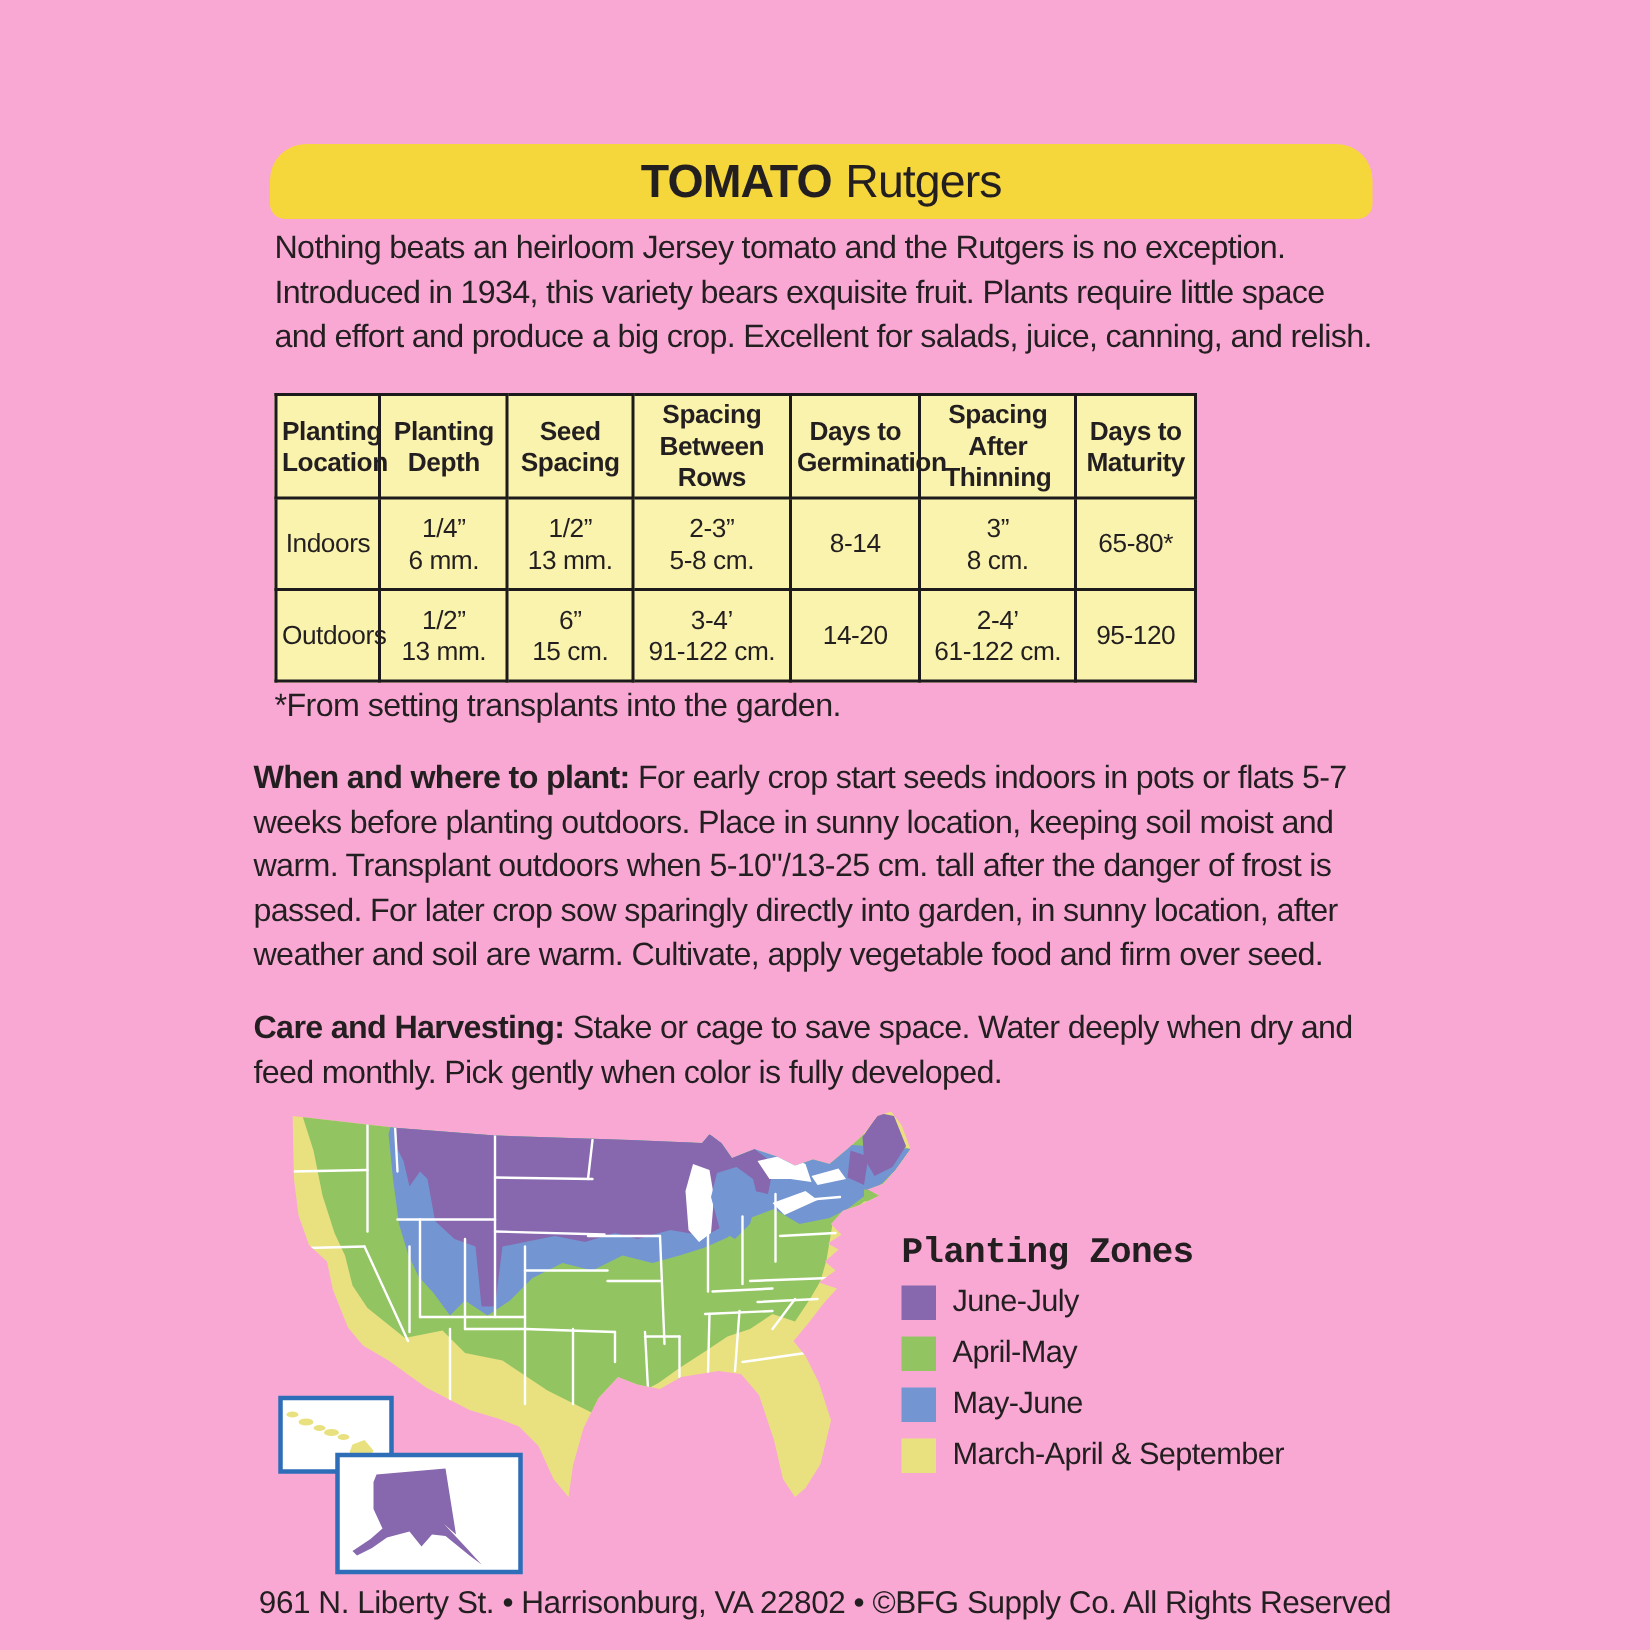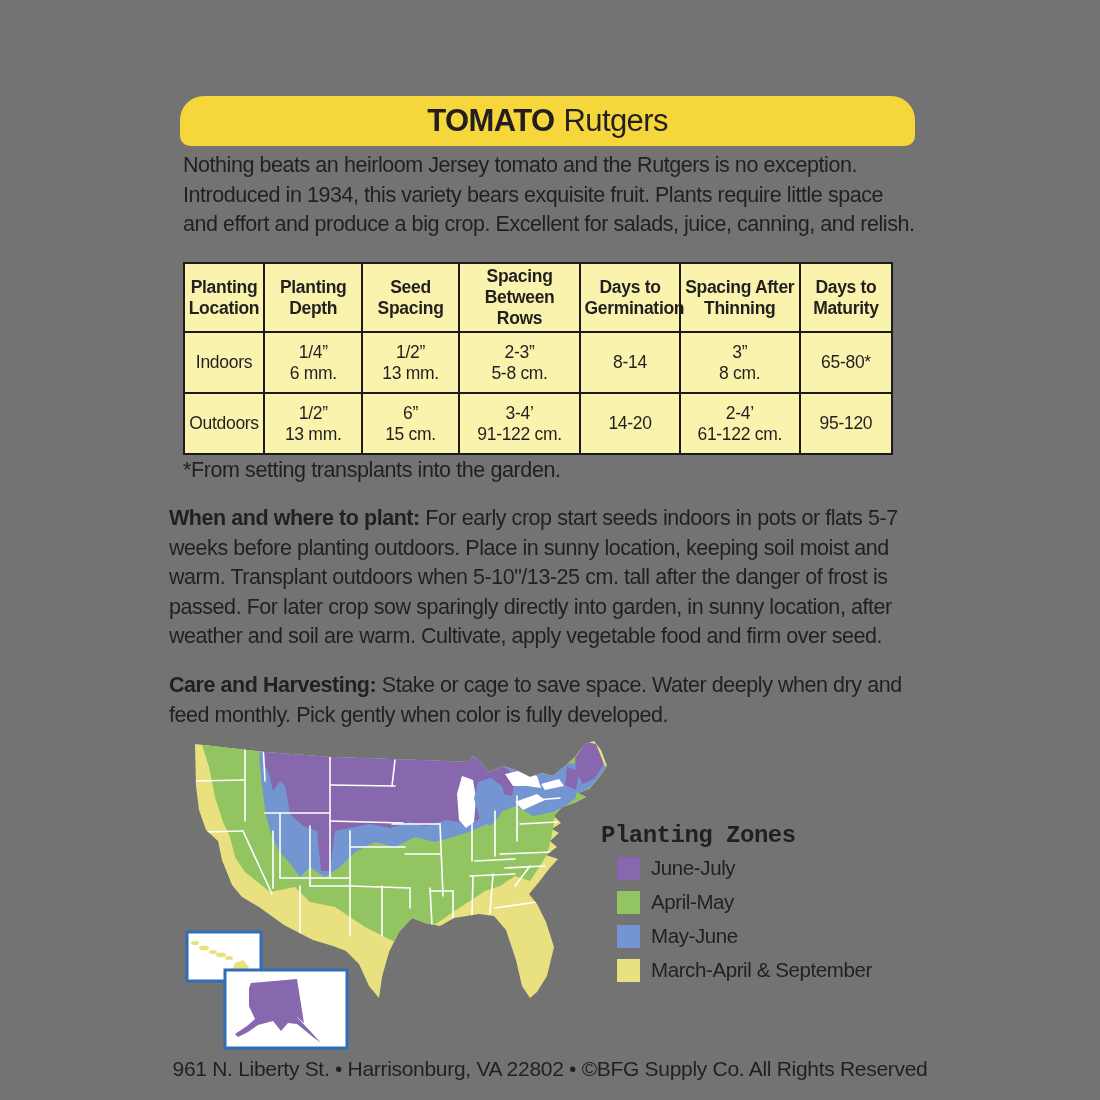--- a/index.html
+++ b/index.html
@@ -1,36 +1,36 @@
 <!DOCTYPE html>
 <html style="--banner_yellow: #f5d73c; --table_bg: #faf3ad; --text: #231f20; --zone_purple: #8768ae; --zone_blue: #7396d2; --zone_green: #93c462; --zone_yellow: #e9e180; --inset_border: #2e6db8;"><head>
 <meta charset="utf-8">
 <style>
   html,body{margin:0;padding:0;background:#ffffff;}
   .page{
-    position:relative;width:1100px;height:1100px;background:#737373;overflow:hidden;
+    position:relative;width:1100px;height:1100px;background:#f9a8d4;overflow:hidden;
     font-family:"Liberation Sans", sans-serif;color:var(--text,#231f20);
   }
   
   .banner{
     position:absolute;left:180px;top:96px;width:735px;height:50px;
     background:var(--banner_yellow,#f5d73c);
     border-radius:24px 24px 10px 10px;
     display:flex;align-items:center;justify-content:center;
     font-size:31px;letter-spacing:-0.6px;
   }
   .banner .t-bold{font-weight:bold;margin-right:9px;}
   
   .desc{position:absolute;left:183px;top:151px;width:736px;font-size:21.5px;line-height:29.5px;letter-spacing:-0.45px;}
   .para{position:absolute;left:169px;width:740px;font-size:21.5px;line-height:29.5px;letter-spacing:-0.45px;}
   .para .lead{font-weight:bold;}
   .footnote{position:absolute;left:183px;top:458px;font-size:21.5px;letter-spacing:-0.4px;text-align:right;}
   
   table.spec{
-    position:absolute;left:183px;top:262px;width:710px;
+    position:absolute;left:183px;top:262px;width:615px;
     border-collapse:collapse;table-layout:fixed;
     background:var(--table_bg,#faf3ad);
     font-size:17.5px;letter-spacing:-0.3px;text-align:center;
   }
   table.spec td,table.spec th{
     border:2px solid #1c1a1b;padding:2px 3px;vertical-align:middle;
     white-space:pre-line;line-height:21px;
   }
   table.spec thead th{font-weight:bold;height:58px;}
   table.spec tbody td{height:55px;}
@@ -38,21 +38,21 @@
   .map-wrap{position:absolute;left:185px;top:736px;width:446px;height:328px;}
   .zone-purple{fill:var(--zone_purple,#8768ae);}
   .zone-blue{fill:var(--zone_blue,#7396d2);}
   .zone-green{fill:var(--zone_green,#93c462);}
   .zone-yellow{fill:var(--zone_yellow,#e9e180);}
   .lake{fill:#ffffff;}
   .stateline{stroke:#ffffff;stroke-width:1.6;fill:none;stroke-linecap:round;}
   .inset{fill:#ffffff;stroke:var(--inset_border,#2e6db8);stroke-width:3;}
   .legend{position:absolute;left:601px;top:822px;}
   .legend-title{font-size:24px;font-weight:bold;letter-spacing:-0.5px;margin-bottom:7px;font-family:Liberation Mono, monospace;}
-  .legend-item{display:flex;align-items:center;margin:0 0 10px 16px;text-align:center;}
+  .legend-item{display:flex;align-items:center;margin:0 0 10px 0;text-align:center;}
   .legend-swatch{width:23px;height:23px;margin-right:11px;flex:0 0 auto;}
   .legend-label{font-size:20.5px;letter-spacing:-0.4px;}
   
   .footer{position:absolute;left:0;top:1057px;width:100%;text-align:center;font-size:21px;letter-spacing:-0.3px;}
 </style>
 </head>
 <body>
 
 <div class="page">
 

